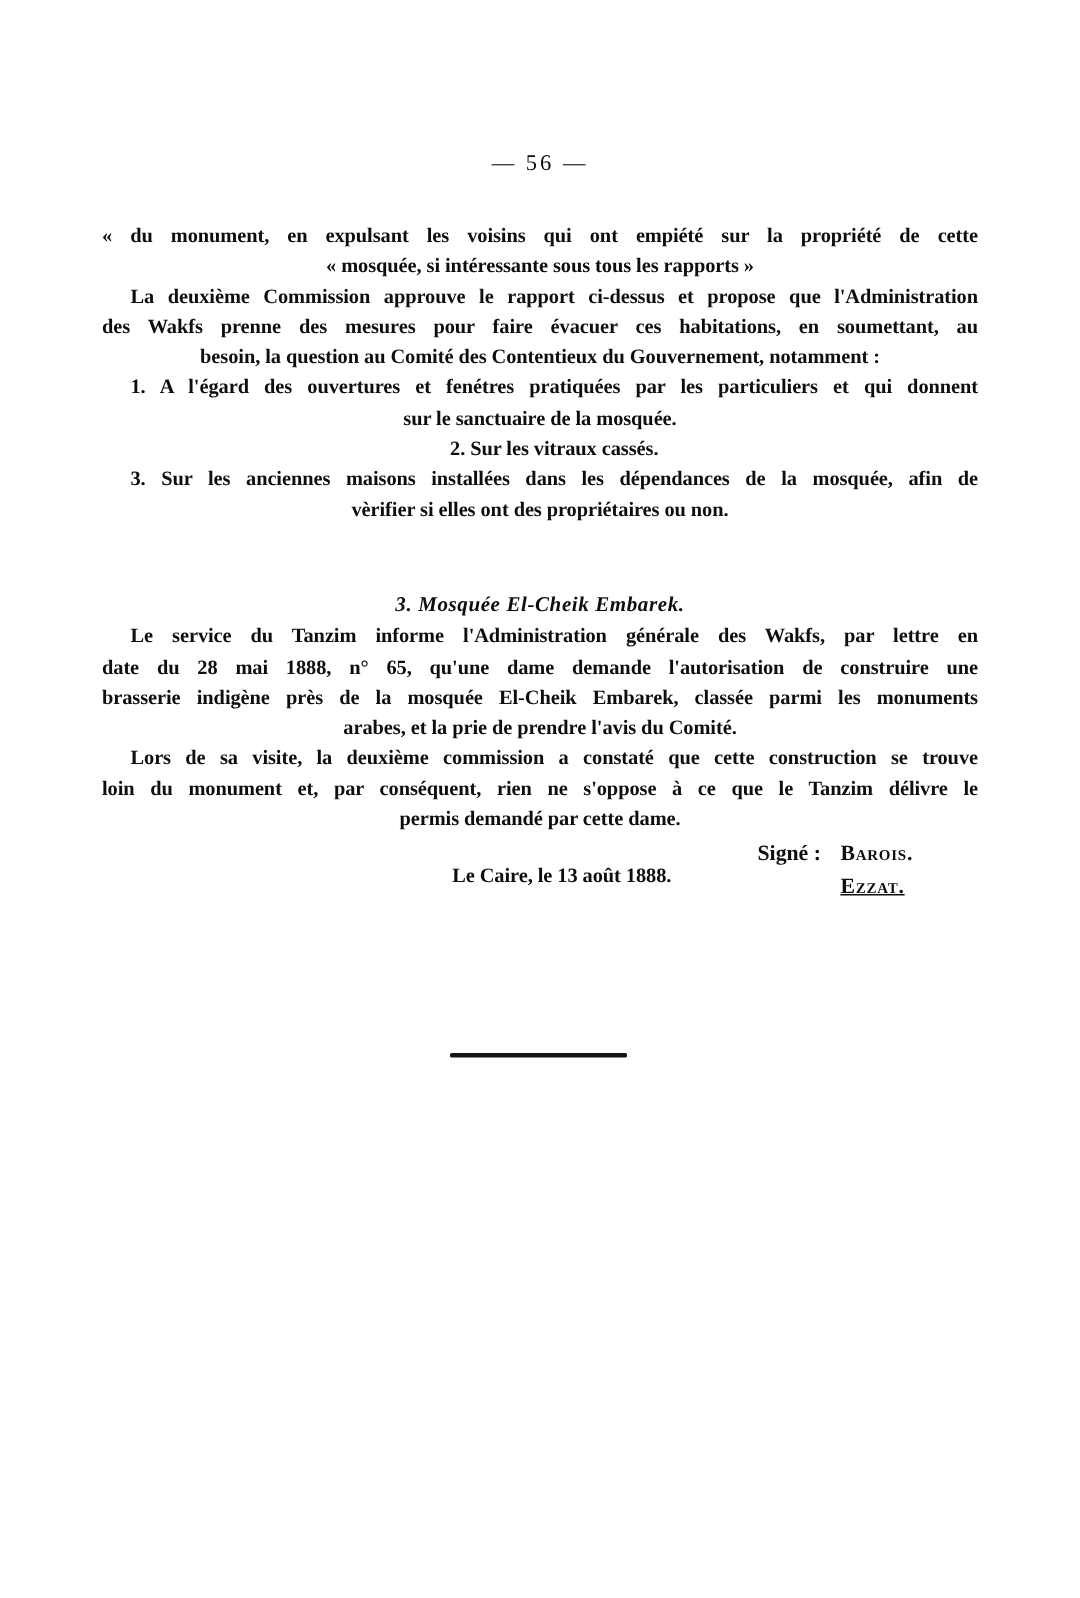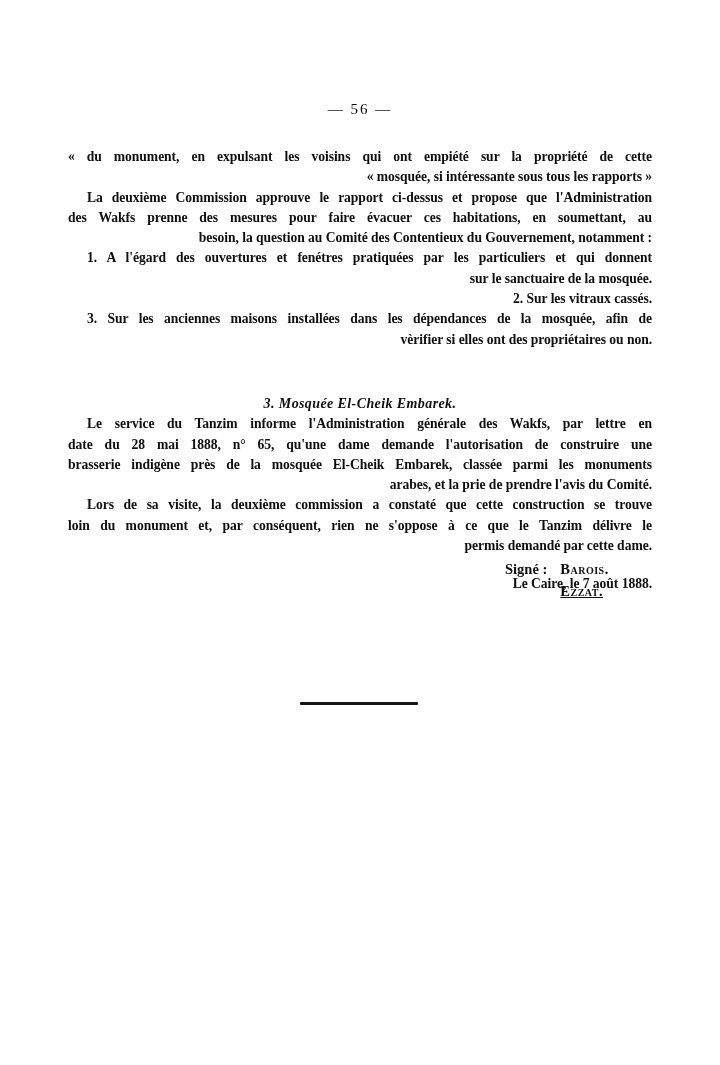--- a/index.html
+++ b/index.html
@@ -37,21 +37,21 @@
     letter-spacing: -0.05px;
   }
   .ln {
     height: 20.3px;
     overflow: hidden;
   }
   .ln.j {
     text-align: justify;
     text-align-last: justify;
   }
-  .ln.l { text-align: right; }
+  .ln.l { text-align: center; }
   .ln.ind { text-indent: 19px; }
   .ln.ind2 { text-indent: 29px; }
   .ln.center {
     text-align: center;
     font-style: italic;
     font-size: 14px;
     letter-spacing: 0.4px;
     margin-top: 44px;
   }
   .date-line {
@@ -103,21 +103,21 @@
     <div class="ln l">vèrifier si elles ont des propriétaires ou non.</div>
     <div class="ln center">3. Mosquée El-Cheik Embarek.</div>
     <div class="ln j ind">Le service du Tanzim informe l'Administration générale des Wakfs, par lettre en</div>
     <div class="ln j">date du 28 mai 1888, n° 65, qu'une dame demande l'autorisation de construire une</div>
     <div class="ln j">brasserie indigène près de la mosquée El-Cheik Embarek, classée parmi les monuments</div>
     <div class="ln l">arabes, et la prie de prendre l'avis du Comité.</div>
     <div class="ln j ind">Lors de sa visite, la deuxième commission a constaté que cette construction se trouve</div>
     <div class="ln j">loin du monument et, par conséquent, rien ne s'oppose à ce que le Tanzim délivre le</div>
     <div class="ln l">permis demandé par cette dame.</div>
 
-    <div class="ln l ind2 date-line">Le Caire, le 7 août 1888.</div>
+    <div class="ln l ind2 date-line">Le Caire, le 13 août 1888.</div>
   </div>
 
   <div class="signature">
     <span class="sig-label">Signé :</span>
     <span class="sig-names">
       <span class="sig-name">Barois.</span>
       <span class="sig-name underlined">Ezzat.</span>
     </span>
   </div>
 

